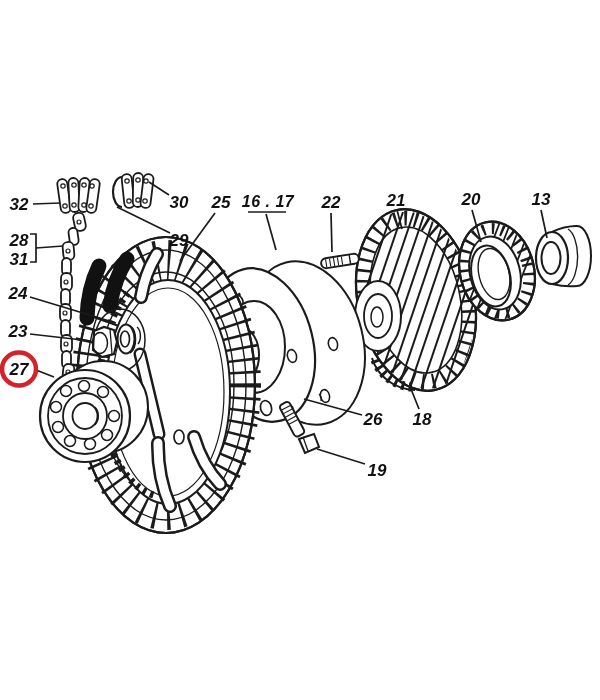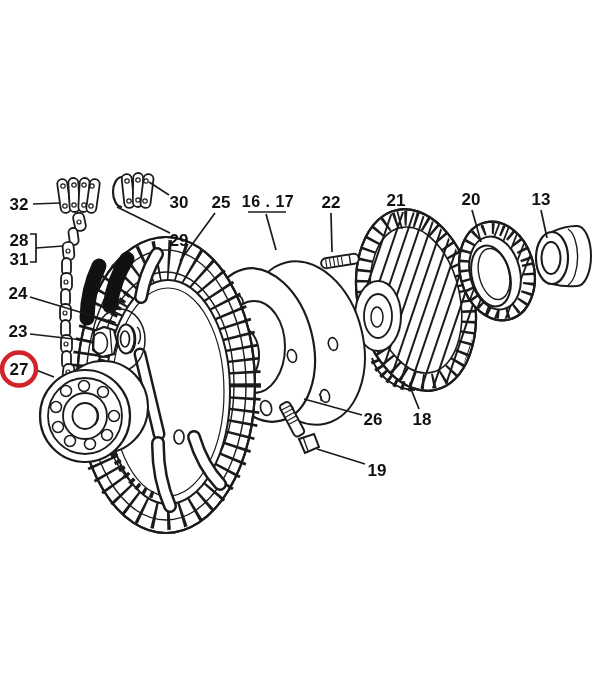--- a/index.html
+++ b/index.html
@@ -1,17 +1,17 @@
 <!DOCTYPE html>
 <html><head>
 <meta charset="utf-8">
 <style>
   html,body{margin:0;padding:0;background:#ffffff;}
   .page{width:600px;height:640px;position:relative;background:#ffffff;overflow:hidden;
-        font-family:"Liberation Sans", sans-serif;}
+        font-family:"Liberation Sans", sans-serif;font-style:italic;}
   svg{display:block;}
   .callout{font-family:"Liberation Sans", sans-serif;font-weight:bold;font-size:17px;fill:#111;}
   .callout.small{font-size:16px;letter-spacing:0.5px;}
   .ln{stroke:#1b1b1b;stroke-width:1.7;fill:none;}
   .ol{stroke:#1b1b1b;fill:#ffffff;}
   .ok{stroke:#1b1b1b;fill:none;}
 </style>
 </head>
 <body>
 

